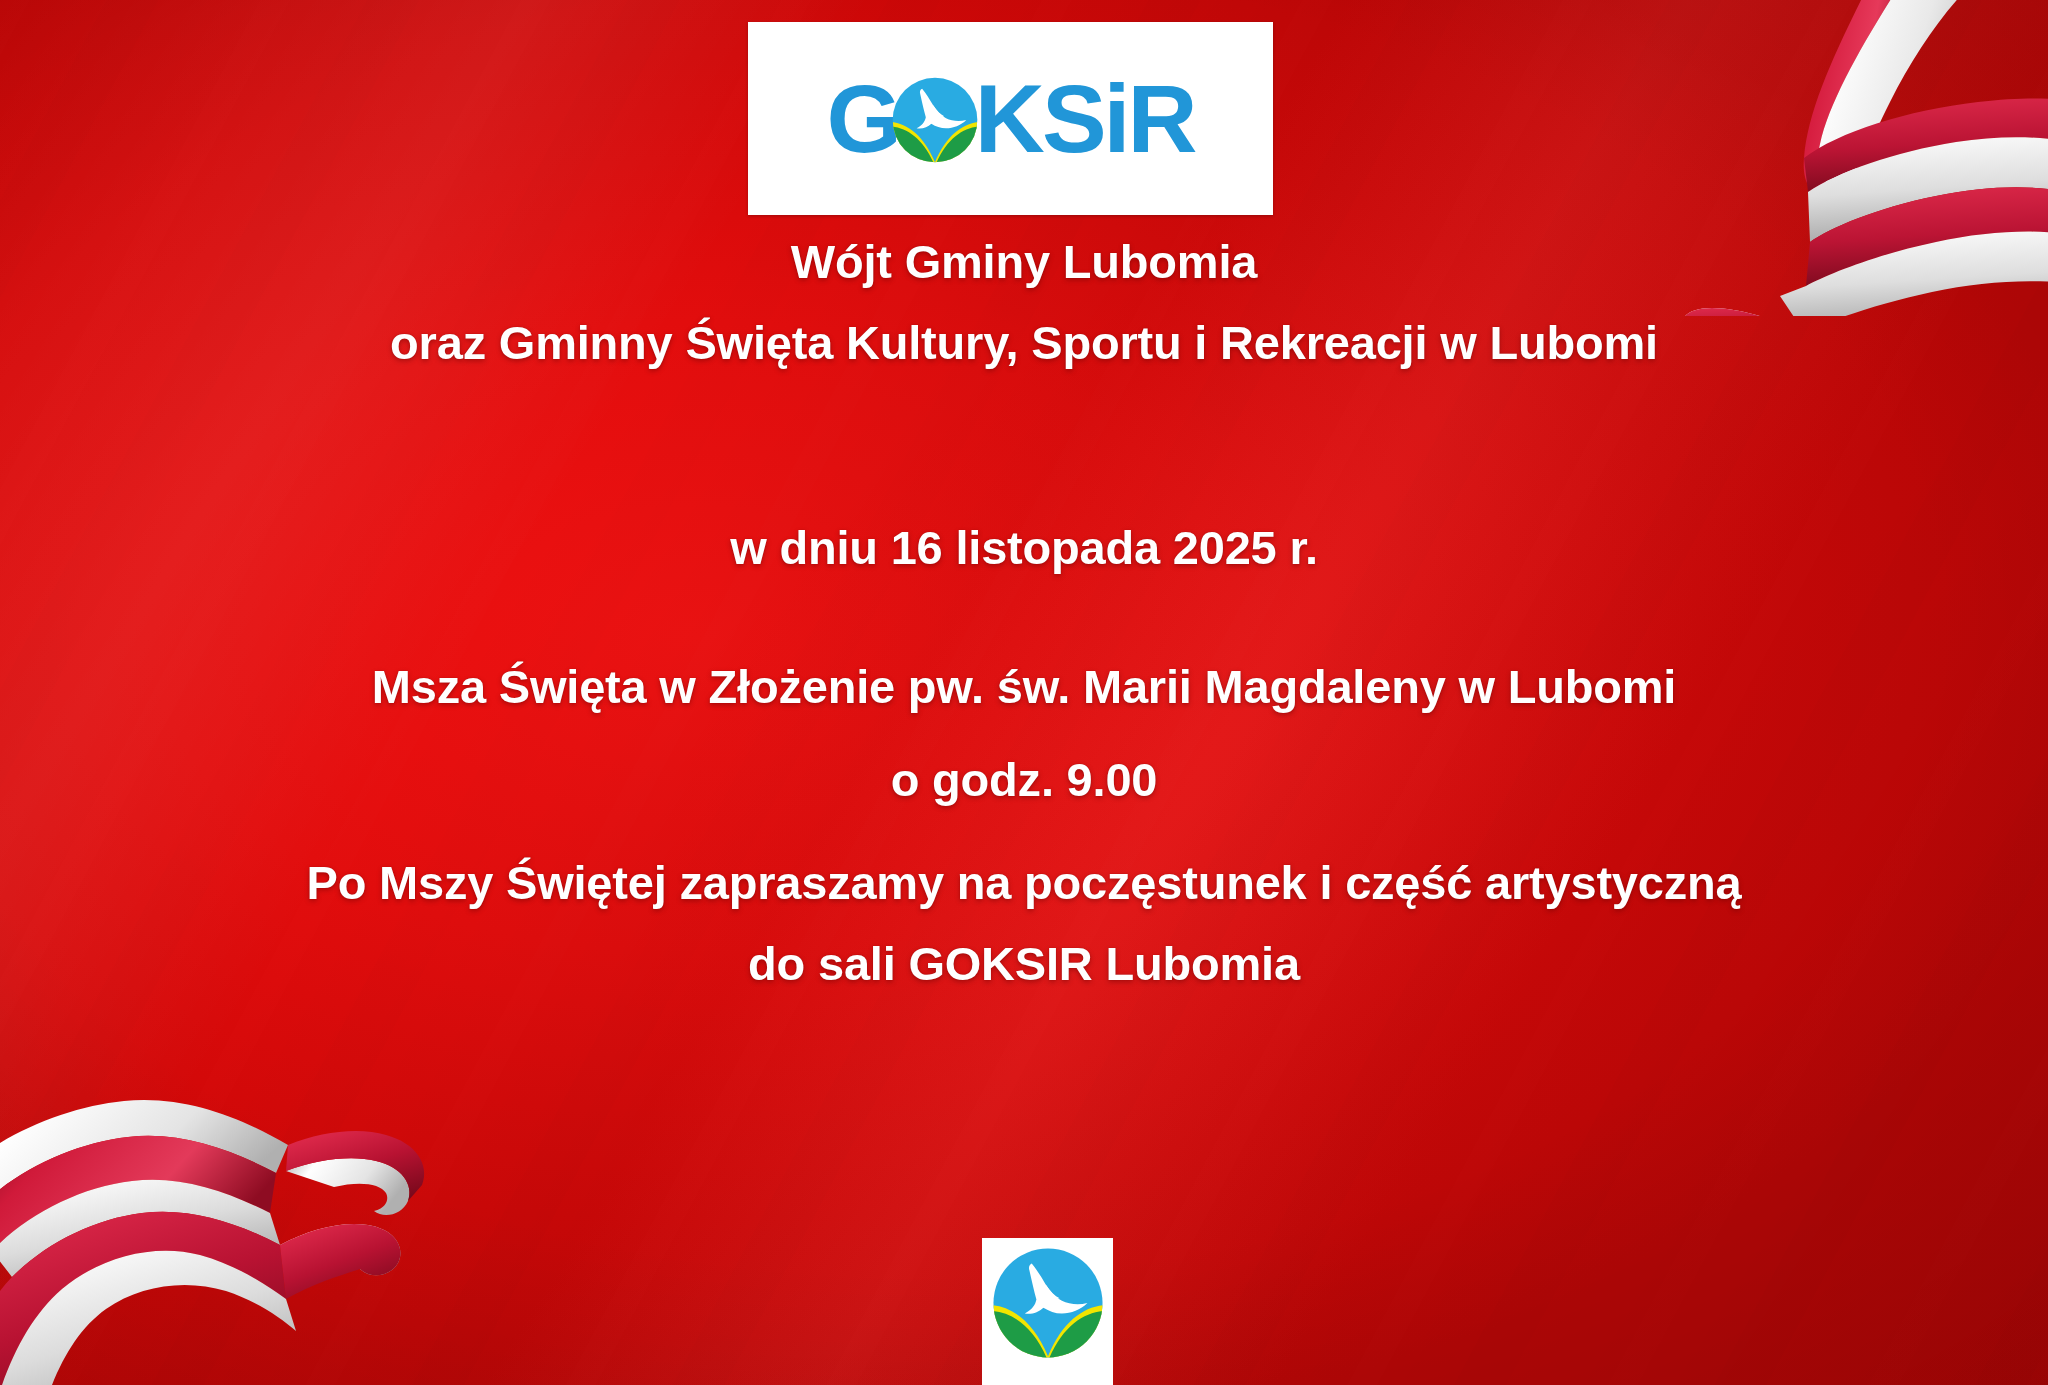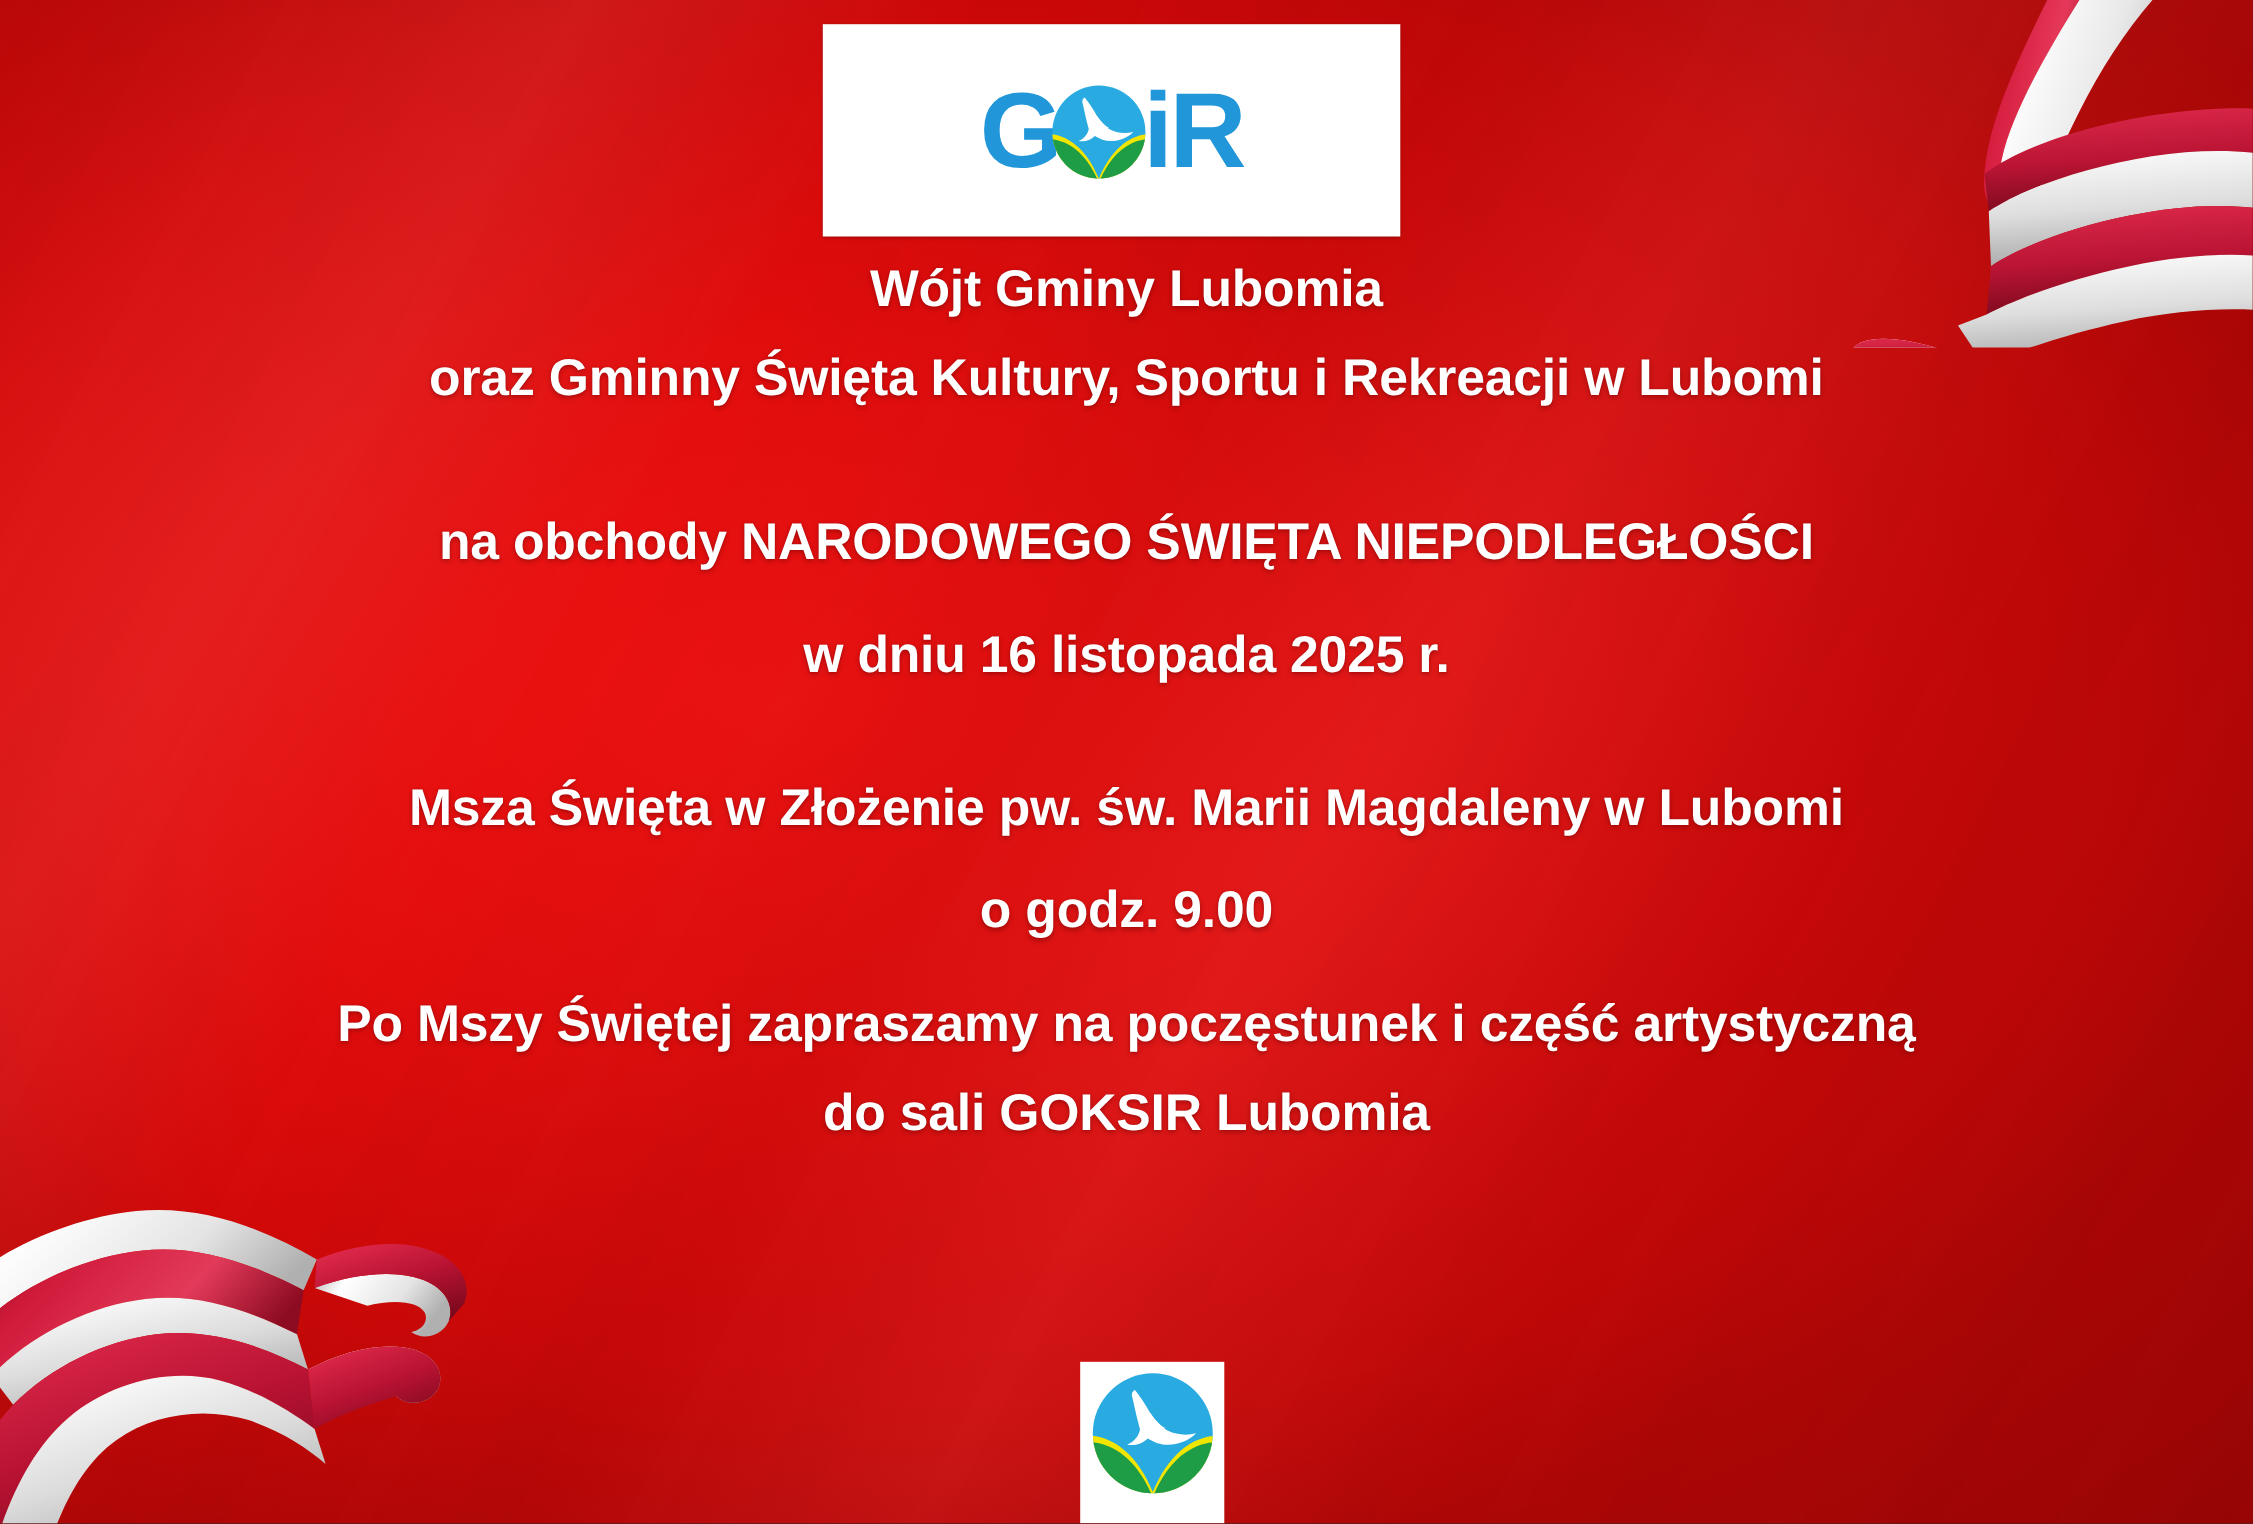--- a/index.html
+++ b/index.html
@@ -270,32 +270,32 @@
         </defs>
         <circle cx="50" cy="50" r="46" fill="#29abe2"></circle>
         <g clip-path="url(#clipCircleA)">
           <path d="M-6 52 C 14 50, 36 62, 50 96 C 64 62, 86 50, 106 52 L 106 104 L -6 104 Z" fill="#f2e500"></path>
           <path d="M-6 57 C 14 55, 36 66, 50 100 C 64 66, 86 55, 106 57 L 106 106 L -6 106 Z" fill="#1e9c46"></path>
         </g>
         <path d="M36 16 C 40 21, 44 27, 48 34 C 52 40, 56 45, 62 48 C 68 51, 76 52, 84 50 C 78 56, 70 59, 62 59 C 56 59, 51 57, 46 54 C 42 58, 36 60, 30 59 C 36 56, 39 52, 40 47 C 38 40, 36 31, 34 22 C 33 19, 34 17, 36 16 Z" fill="#ffffff"></path>
         <path d="M46 54 C 50 50, 54 47, 60 46 C 56 44, 52 40, 48 34 C 46 40, 44 48, 46 54 Z" fill="#ffffff"></path>
       </svg>
 
+      <span class="logo-word-text">KS</span>
       <span class="logo-word-text lower-i">i</span>
       <span class="logo-word-text">R</span>
     </div>
   </div>
 
   <div class="copy">
     <div class="line line-head">Wójt Gminy Lubomia</div>
     <div class="gap-sm"></div>
     <div class="line line-wide">oraz Gminny Święta Kultury, Sportu i Rekreacji w Lubomi</div>
     <div class="gap-md"></div>
     <div class="gap-lg"></div>
-    <div class="line line-wide">na obchody NARODOWEGO ŚWIĘTA NIEPODLEGŁOŚCI</div>
     <div class="gap-lg"></div>
     <div class="line">w dniu 16 listopada 2025 r.</div>
     <div class="gap-md"></div>
     <div class="gap-md"></div>
     <div class="line line-wide">Msza Święta w Złożenie pw. św. Marii Magdaleny w Lubomi</div>
     <div class="gap-md"></div>
     <div class="line">o godz. 9.00</div>
     <div class="gap-lg"></div>
     <div class="line line-wide">Po Mszy Świętej zapraszamy na poczęstunek i część artystyczną</div>
     <div class="gap-sm"></div>

